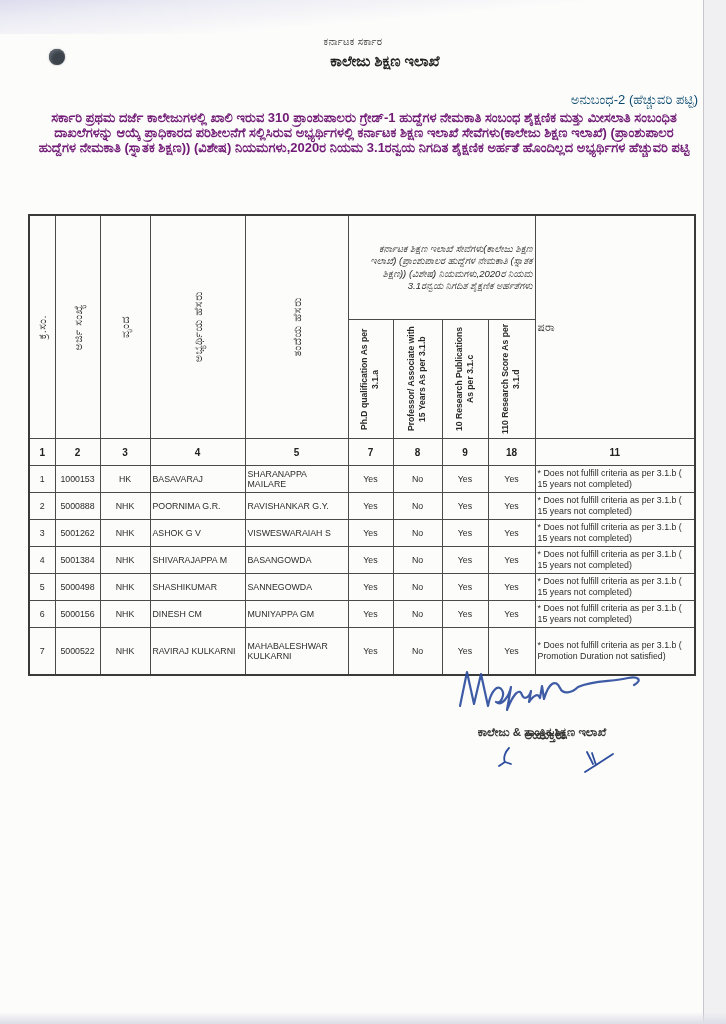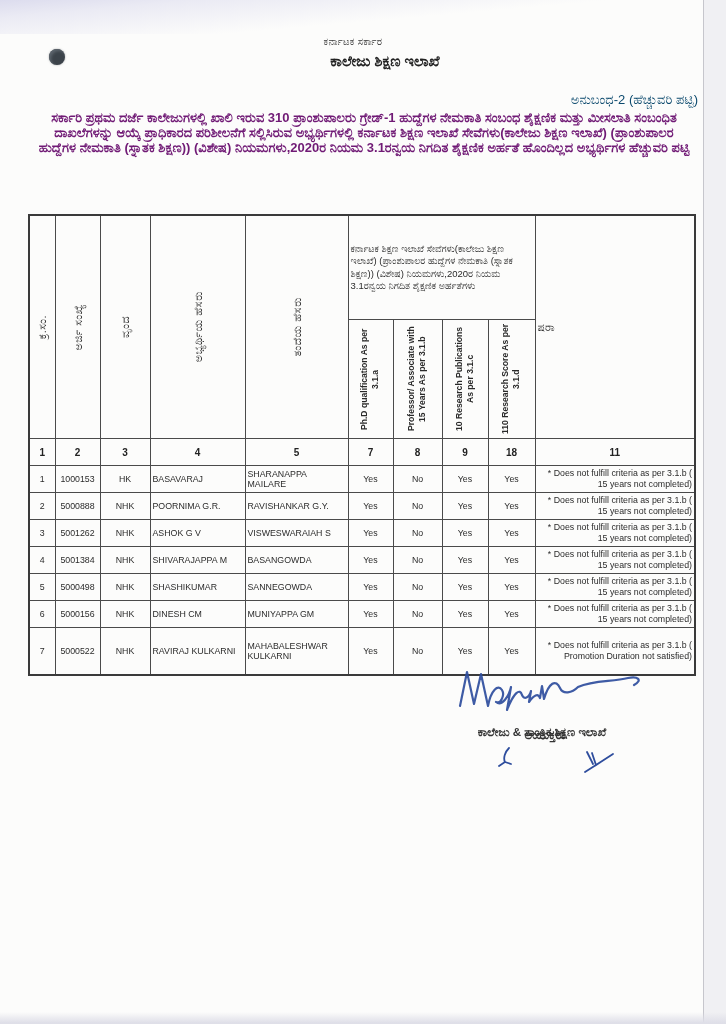--- a/index.html
+++ b/index.html
@@ -51,36 +51,36 @@
     font-weight:normal; vertical-align:middle;
   }
   table.main { border:2px solid #3a3a3a; }
   .vhead { height:219px; }
   .vhead .vtext {
     writing-mode:vertical-rl; transform:rotate(180deg);
     margin:0 auto; font-size:11px; color:#333;
     white-space:nowrap; letter-spacing:.5px;
   }
   .merged-head {
-    height:101px; text-align:left; font-size:9.5px; line-height:12.5px;
-    font-weight:bold; color:#2a2a2a; padding:2px 4px;
+    height:101px; text-align:right; font-size:9.5px; line-height:12.5px;
+    font-weight:bold; color:#2a2a2a; padding:2px 4px;font-style:italic;
   }
   .rot-head { height:116px; text-align:center; }
   .rot-head .rot {
     writing-mode:vertical-rl; transform:rotate(180deg);
     margin:0 auto; height:112px; font-size:8.6px; line-height:1.3;
     font-weight:bold; color:#2a2a2a; text-align:center;
   }
   .remarks-head { text-align:left; font-size:11px; color:#333; }
   tr.numrow td { height:24px; text-align:center; font-weight:bold; font-size:10px; color:#222; }
   tr.datarow td { height:24px; font-size:8.8px; }
   tr.datarow.tall td { height:44px; }
   td.c { text-align:center; }
   td.l { text-align:left; padding-left:3px; text-transform:uppercase; }
-  td.rem { text-align:right; font-size:8.4px; line-height:11px; padding:1px 3px; }
+  td.rem { text-align:left; font-size:8.4px; line-height:11px; padding:1px 3px; }
   
   .sig-svg { position:absolute; left:452px; top:662px; }
   .sig-title { position:absolute; left:455px; top:728px; width:180px; text-align:center; font-size:12px; font-weight:bold; color:#333; }
   .sig-dept  { position:absolute; left:408px; top:726px; width:268px; text-align:center; font-size:11.5px; font-weight:bold; color:#333; }
   .pen-mark { position:absolute; }
 </style>
 </head>
 <body>
 
 <div class="page">

